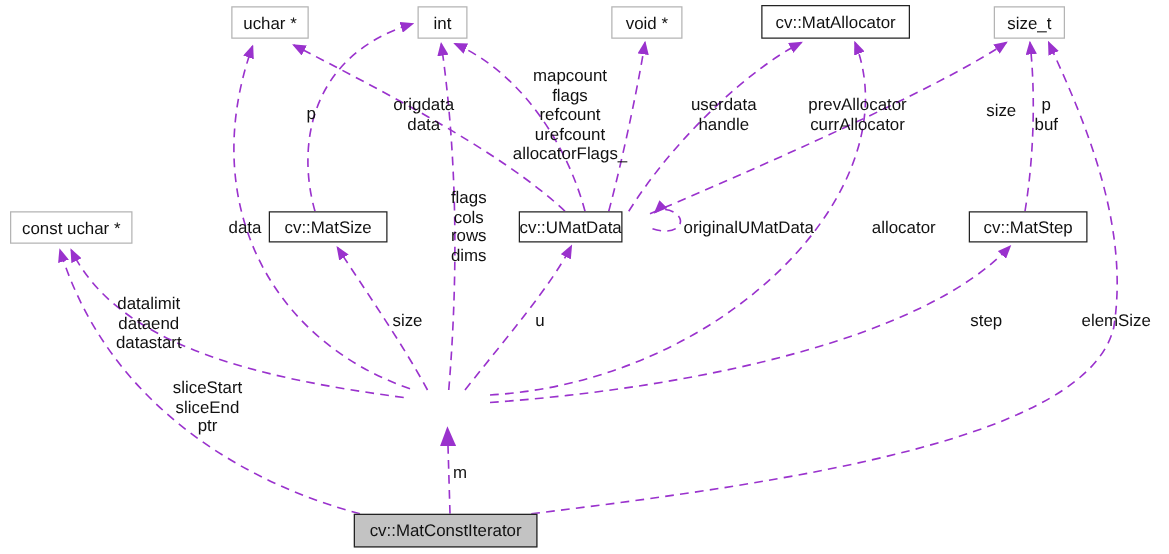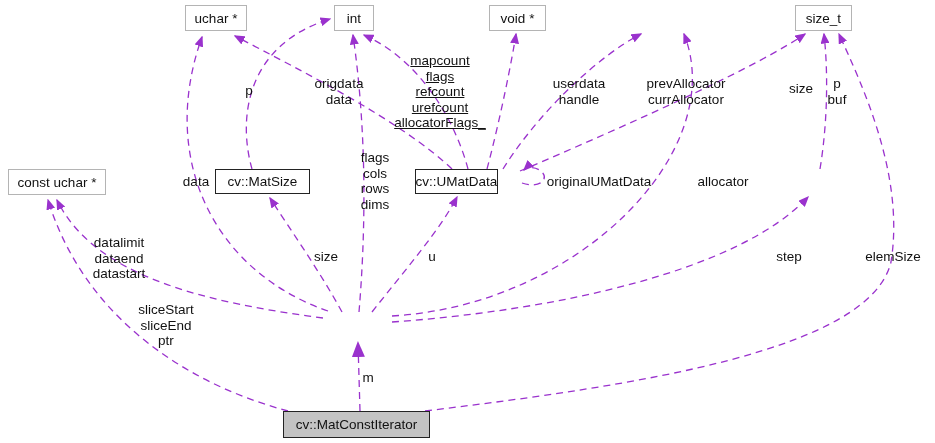--- a/index.html
+++ b/index.html
@@ -96,32 +96,34 @@
     <path class="edge" d="M 288 411 C 190 385, 85 320, 48 200" marker-end="url(#arr)"></path>
 
     <path class="edge" d="M 522 183 C 540 189, 549 179, 542 172 C 537 167, 528 166, 524 170" marker-end="url(#arr)"></path>
 
     <path class="edge" d="M 360 411 L 358 343" marker-end="url(#arrBig)"></path>
   </svg>
 
   <div class="node" style="left:185px;top:5px;width:62px;height:26px;">uchar *</div>
   <div class="node" style="left:334px;top:5px;width:40px;height:26px;">int</div>
   <div class="node" style="left:489px;top:5px;width:57px;height:26px;">void *</div>
+  <div class="node linked" style="left:609px;top:4px;width:119px;height:27px;">cv::MatAllocator</div>
   <div class="node" style="left:795px;top:5px;width:57px;height:26px;">size_t</div>
 
   <div class="node" style="left:8px;top:169px;width:98px;height:26px;">const uchar *</div>
   <div class="node linked" style="left:215px;top:169px;width:95px;height:25px;">cv::MatSize</div>
   <div class="node linked" style="left:415px;top:169px;width:83px;height:25px;">cv::UMatData</div>
+  <div class="node linked" style="left:775px;top:169px;width:95px;height:25px;">cv::MatStep</div>
 
   <div class="node current" style="left:283px;top:411px;width:147px;height:27px;">cv::MatConstIterator</div>
 
   <div class="edge-label" style="left:249px;top:83px;">p</div>
   <div class="edge-label" style="left:339px;top:76px;">origdata
 data</div>
-  <div class="edge-label" style="left:440px;top:53px;text-decoration:underline;">mapcount
+  <div class="edge-label" style="left:456px;top:53px;">mapcount
 flags
 refcount
 urefcount
 allocatorFlags_</div>
   <div class="edge-label" style="left:539px;top:76px;margin-left:40px;">userdata
 handle</div>
   <div class="edge-label" style="left:646px;top:76px;margin-left:40px;">prevAllocator
 currAllocator</div>
   <div class="edge-label" style="left:801px;top:81px;">size</div>
   <div class="edge-label" style="left:837px;top:76px;">p

